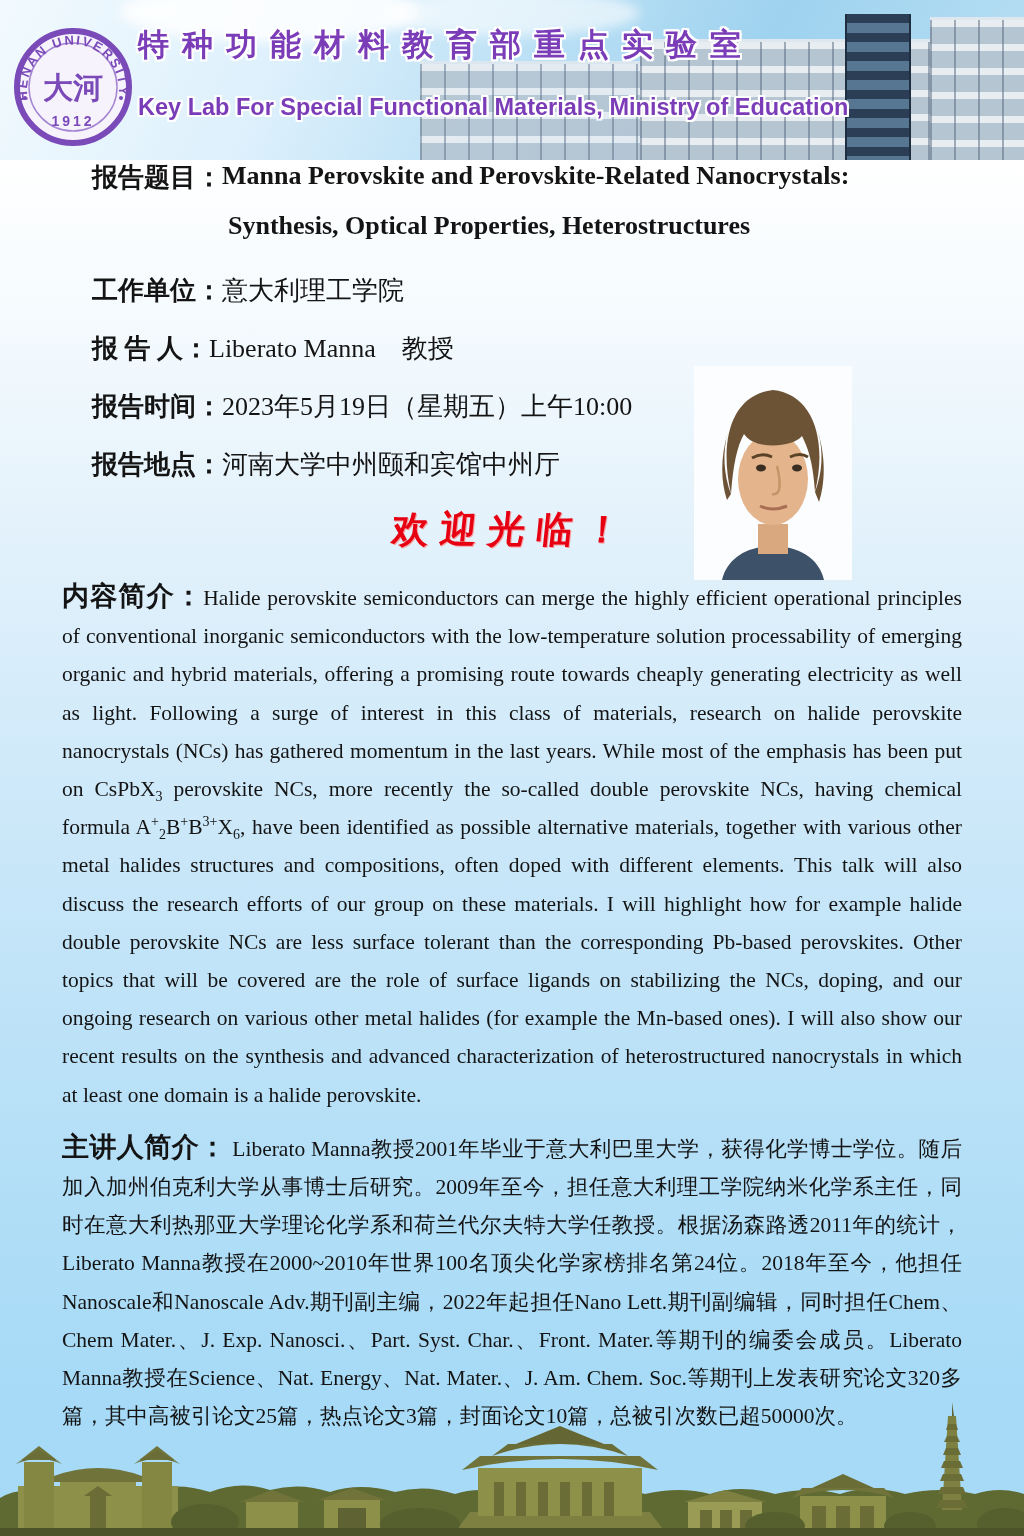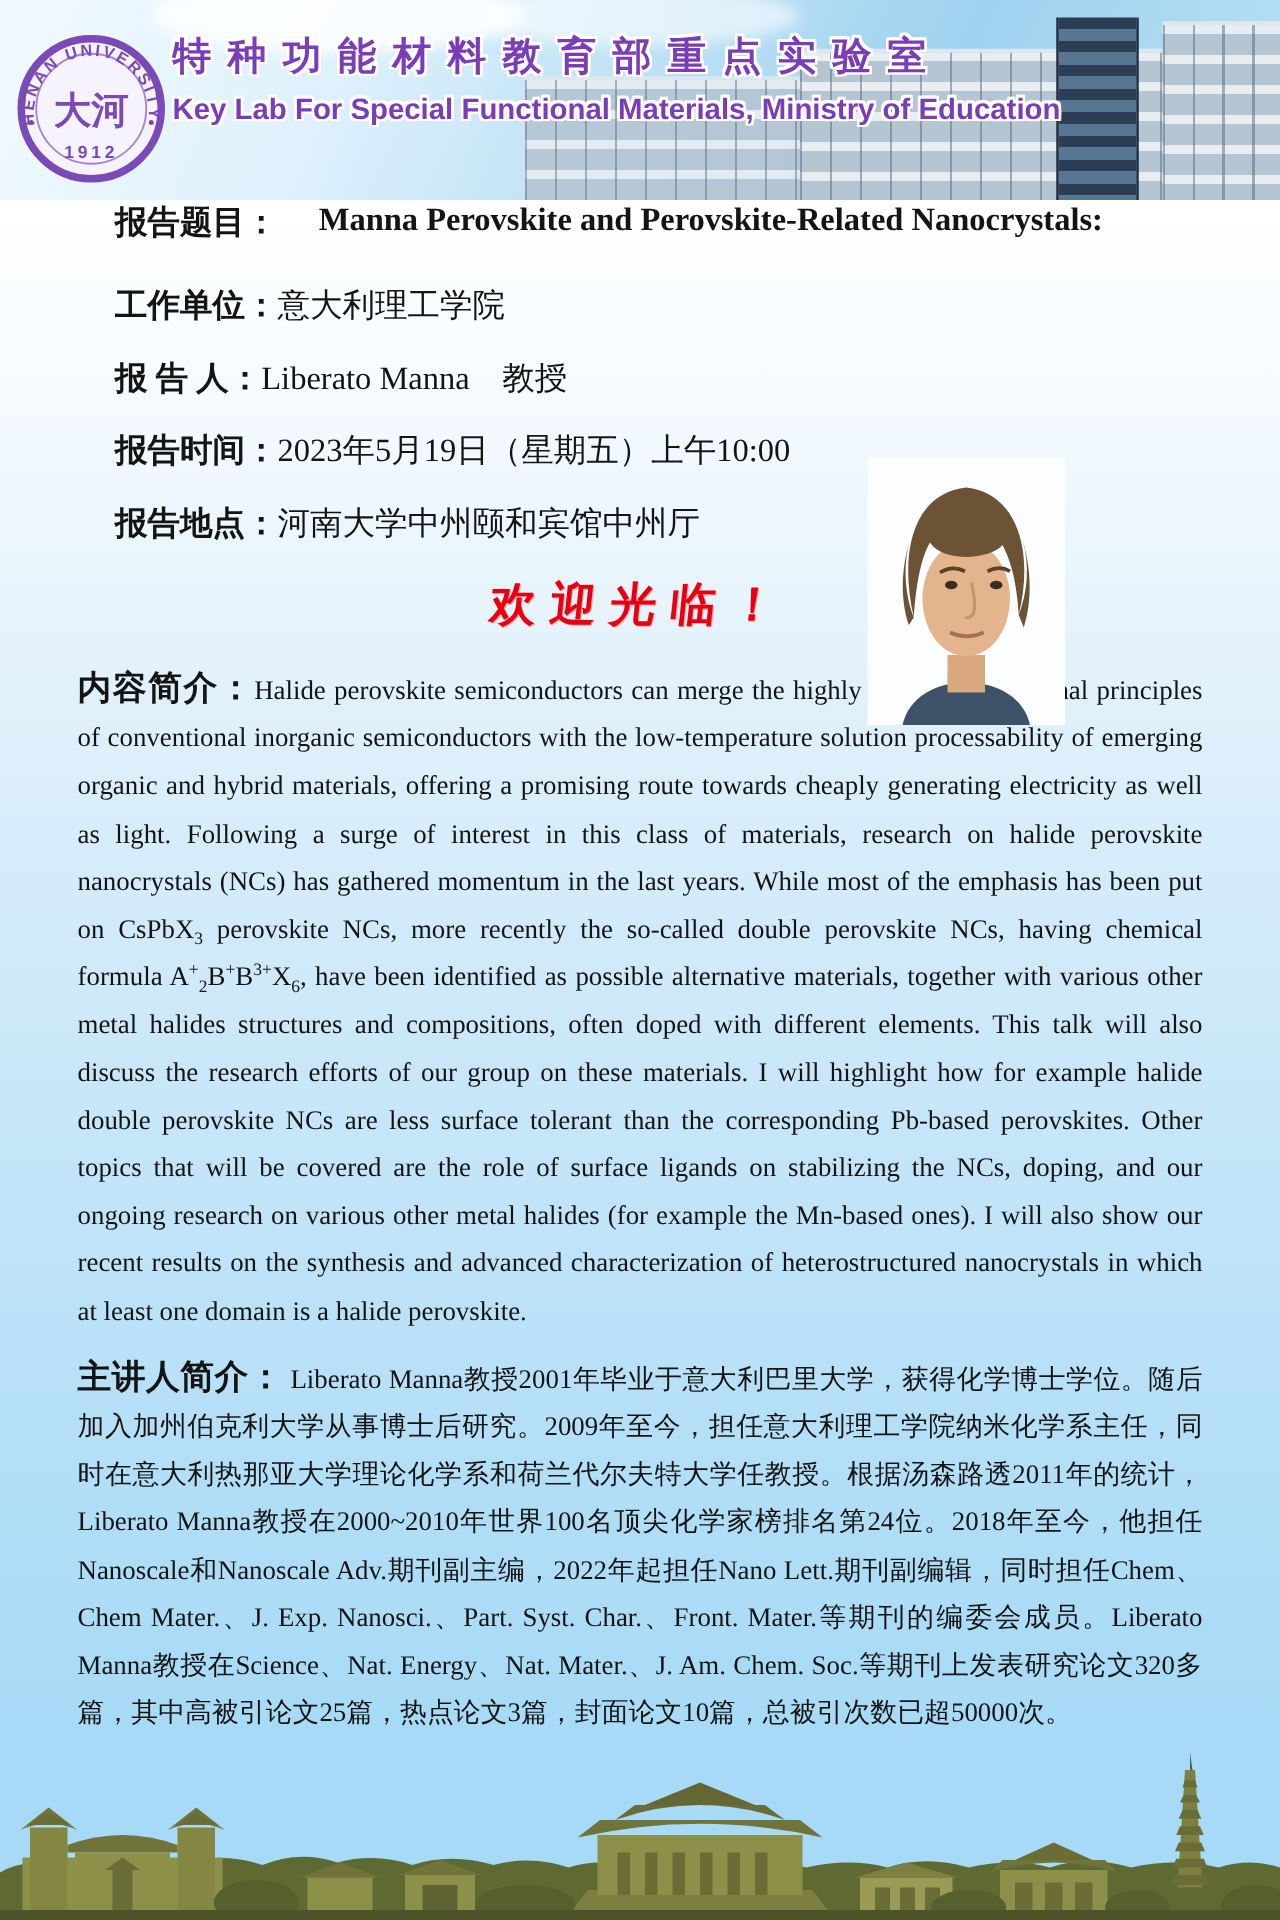--- a/index.html
+++ b/index.html
@@ -19,34 +19,34 @@
      border-top:3px solid #dfe7ee;}
   .bldg.b1{left:640px;width:390px;height:118px;}
   .bldg.b2{left:420px;width:230px;height:96px;opacity:.9;}
   .bldg.b3{left:930px;width:94px;height:140px;}
   .glass-tower{position:absolute;bottom:0;left:845px;width:62px;height:146px;
      background:repeating-linear-gradient(to bottom,#2c3e55 0 9px,#577691 9px 19px);
      border-left:2px solid #1f2e40;border-right:2px solid #1f2e40;}
   .lab-names{position:absolute;left:138px;top:24px;width:740px;}
   .lab-cn{font-size:31px;font-weight:bold;letter-spacing:13px;color:#7b3cb8;white-space:nowrap;
      text-shadow:-2px 0 #fff,2px 0 #fff,0 -2px #fff,0 2px #fff,-2px -2px #fff,2px 2px #fff,2px -2px #fff,-2px 2px #fff;}
-  .lab-en{margin-top:8px;font-family:"Liberation Sans","DejaVu Sans",sans-serif;
+  .lab-en{margin-top:28px;font-family:"Liberation Sans","DejaVu Sans",sans-serif;
      font-size:23.5px;font-weight:bold;color:#7b3cb8;white-space:nowrap;
      text-shadow:-2px 0 #fff,2px 0 #fff,0 -2px #fff,0 2px #fff,-2px -2px #fff,2px 2px #fff,2px -2px #fff,-2px 2px #fff;}
   .seal{position:absolute;left:12px;top:26px;width:122px;height:122px;}
 
   
   .main-title{margin:16px 0 14px;text-align:center;font-size:60px;font-weight:bold;
      letter-spacing:18px;color:#e60012;text-indent:18px;}
 
   
   .fields{margin:0 60px 0 92px;font-size:26px;}
   .fields b{font-weight:bold;}
   .f-title{margin-bottom:22px;}
-  .f-title .row1{display:flex;gap:33px;}
+  .f-title .row1{display:flex;}
   .f-title .lbl{white-space:nowrap;}
   .f-title .val{font-weight:bold;line-height:1.25;}
   .f-title .line2{margin-left:136px;margin-top:16px;font-weight:bold;}
   .f-row{margin-bottom:23px;white-space:nowrap;}
   .f-row.gap{margin-top:32px;}
 
   
   .photo{position:absolute;left:694px;top:366px;width:158px;height:214px;
      background:linear-gradient(180deg,#fdfefe,#eef5f9);border-radius:2px;}
 
@@ -98,20 +98,21 @@
     </div>
   </div>
 
 
   <div class="fields">
     <div class="f-title">
       <div class="row1">
         <b class="lbl">报告题目：</b>
         <span class="val">Manna Perovskite and Perovskite-Related Nanocrystals:</span>
       </div>
+      <div class="line2">Synthesis, Optical Properties, Heterostructures</div>
     </div>
     <div class="f-row gap">
       <b>工作单位：</b><span>意大利理工学院</span>
     </div>
     <div class="f-row">
       <b>报 告 人：</b><span>Liberato Manna　教授</span>
     </div>
     <div class="f-row">
       <b>报告时间：</b><span>2023年5月19日（星期五）上午10:00</span>
     </div>

